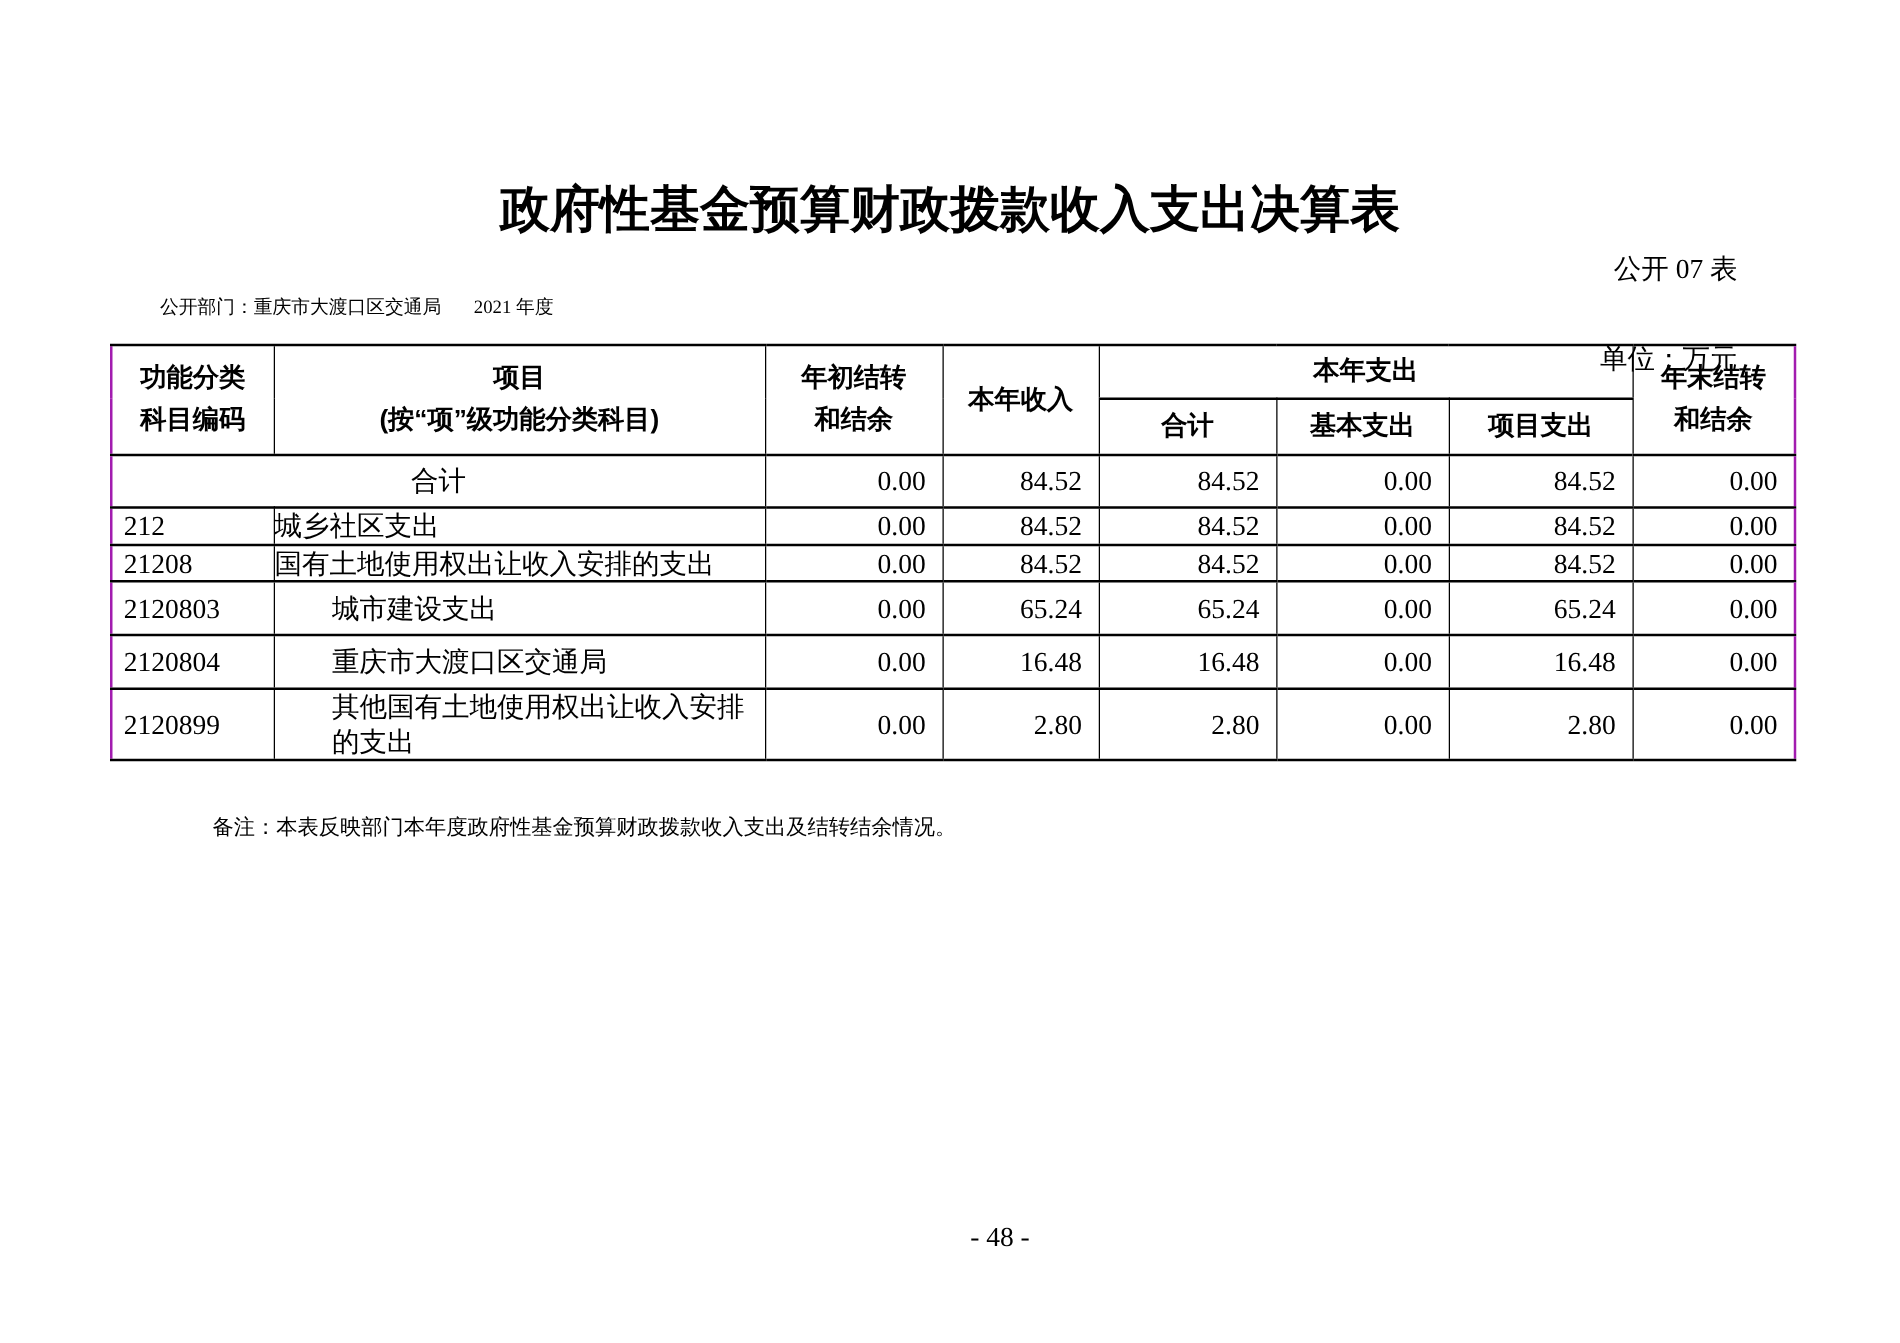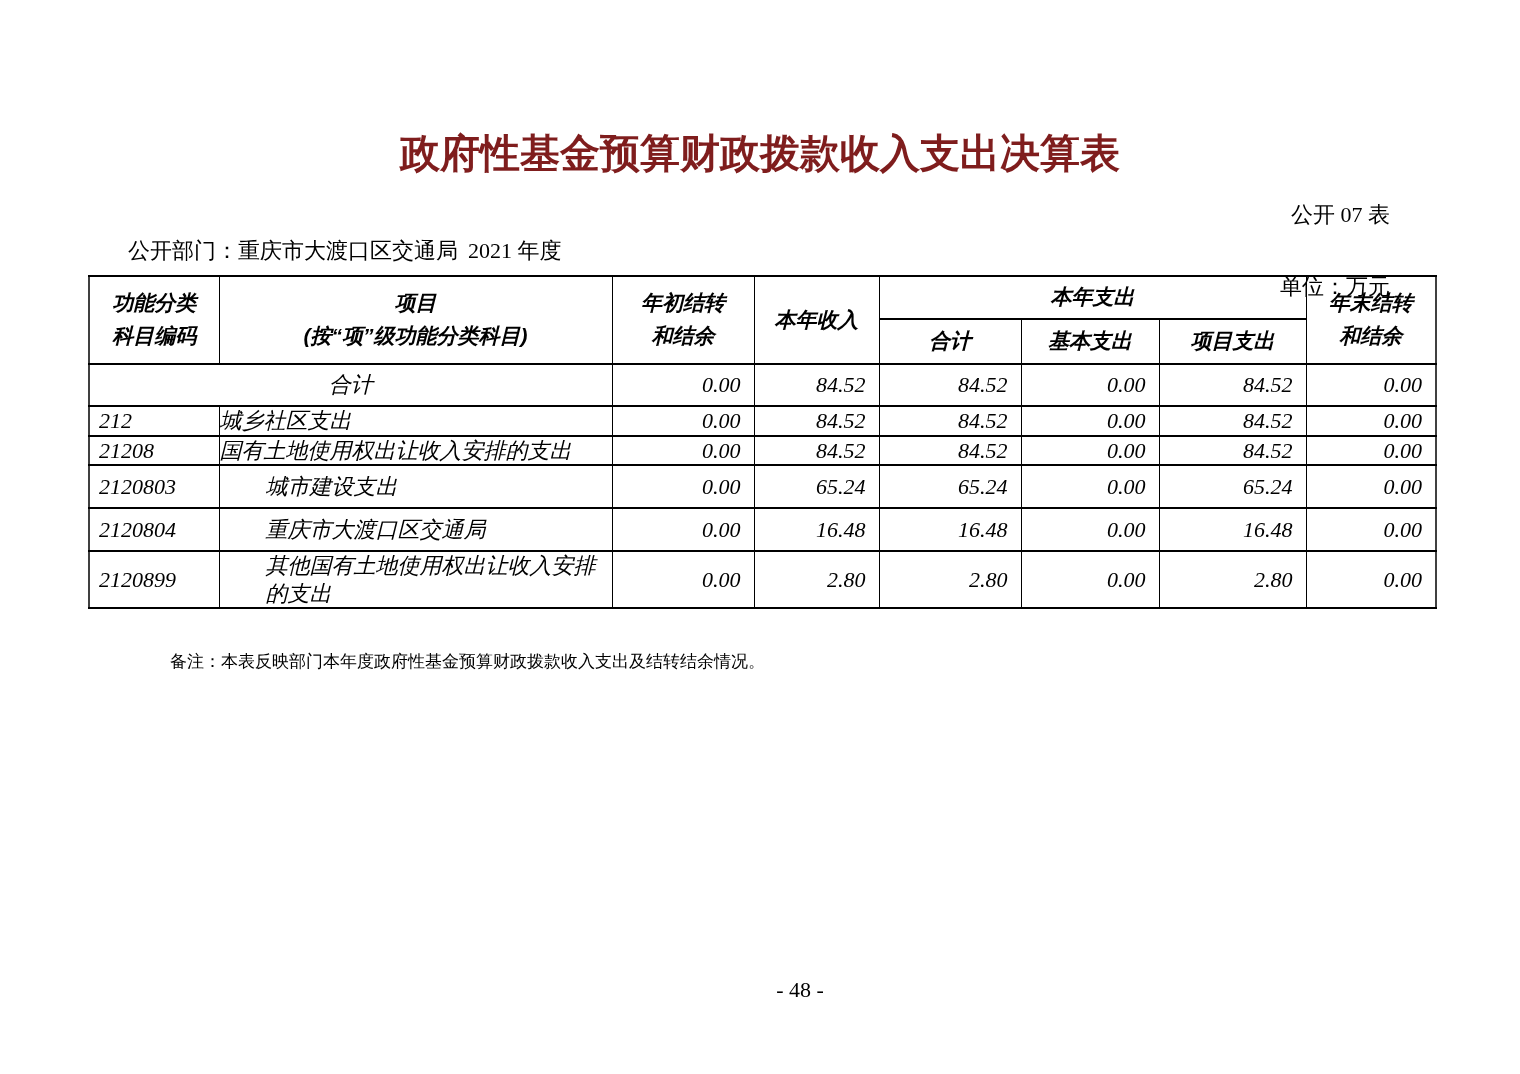--- a/index.html
+++ b/index.html
@@ -6,56 +6,55 @@
   html, body { background: #ffffff; }
   body {
     width: 1520px; height: 1074px;
     position: relative;
     font-family: "Liberation Serif", serif;
     color: #000000;
     overflow: hidden;
   }
   .page-title {
     position: absolute;
-    top: 126px; left: 0; width: 1520px;
+    top: 140px; left: 0; width: 1520px;
     text-align: center;
     font-family: "Liberation Sans", sans-serif;
     font-weight: bold;
     font-size: 40px;
     letter-spacing: 0px;
-    color: #7f1d1d;
+    color: #000000;
   }
   .table-code {
     position: absolute;
     top: 200px; right: 130px;
     font-size: 22px;
   }
   .dept-line {
     position: absolute;
     top: 236px; left: 128px;
-    font-size: 22px;
+    font-size: 15px;
     display: flex;
-    column-gap: 10px;
+    column-gap: 26px;
     white-space: nowrap;
     font-family: Liberation Serif, serif;
   }
   .unit-label {
     position: absolute;
     top: 236px; right: 130px;
     font-size: 22px;
     margin-top: 36px;
   }
   table.budget {
     position: absolute;
     top: 275px; left: 88px;
     width: 1347px;
     border-collapse: collapse;
     table-layout: fixed;
-    border: 2px solid #404040;
-    font-style: italic;
+    border: 2px solid #a21caf;
   }
   table.budget th, table.budget td {
     border: 1px solid #000;
     border-top-width: 2px;
     border-bottom-width: 2px;
     vertical-align: middle;
     overflow: hidden;
   }
   table.budget th {
     font-family: "Liberation Sans", sans-serif;

